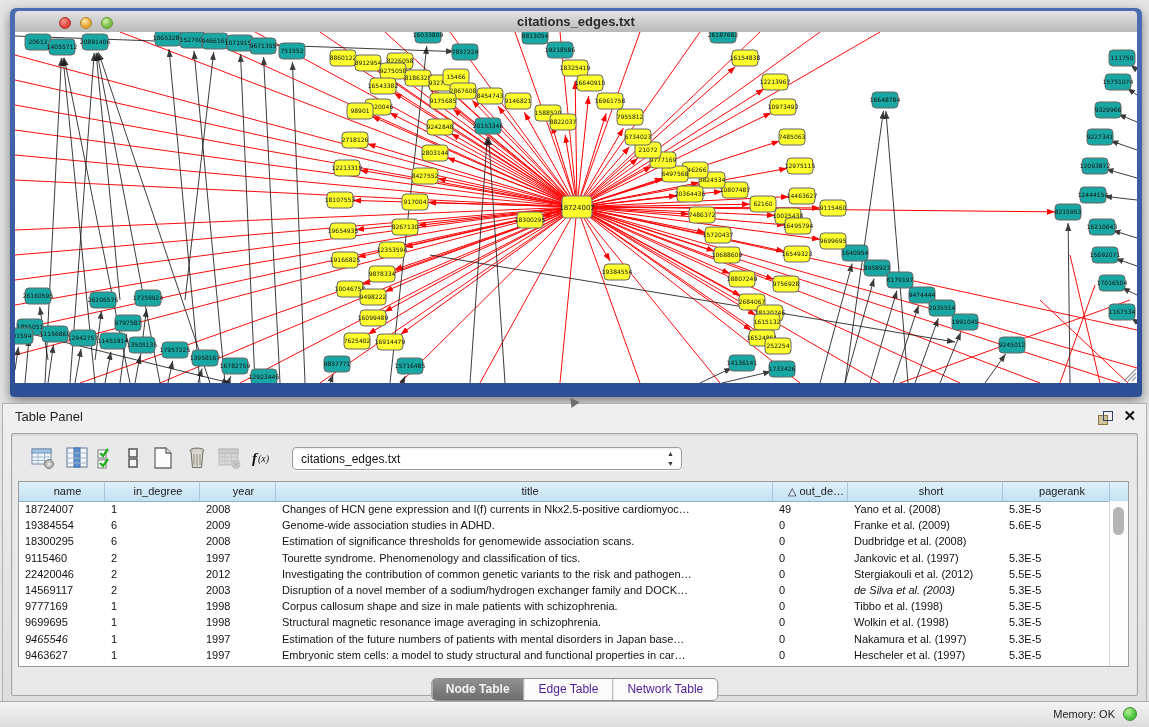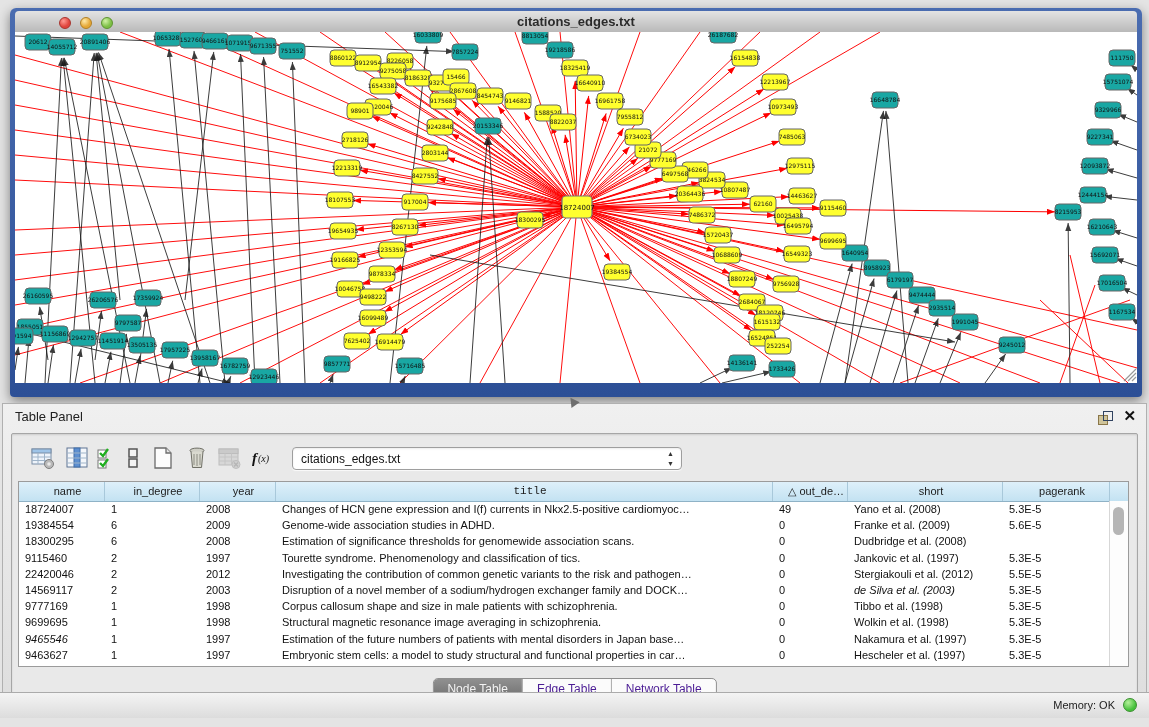--- a/index.html
+++ b/index.html
@@ -51,23 +51,23 @@
   .tr{display:flex;height:16.2px;}
   .td{box-sizing:border-box;padding-left:6px;font-size:11px;color:#111;line-height:16px;
     overflow:hidden;white-space:nowrap;}
   .vscroll{position:absolute;right:0;top:19px;bottom:0;width:18px;background:#fdfdfd;border-left:1px solid #d7d7d7;}
   .vthumb{position:absolute;left:3px;top:6px;width:11px;height:28px;border-radius:6px;background:#b5b5b5;}
   
   .tabs{position:absolute;left:50%;transform:translateX(-50%);top:244px;display:flex;height:21px;
     border:1px solid #8f8f8f;border-radius:5px;overflow:hidden;background:#fbfbfb;box-shadow:0 1px 0 rgba(255,255,255,.7);}
   .tab{font-size:12px;line-height:20px;padding:0 14px;color:#4c1d95;border-left:1px solid #a9a9a9;cursor:default;white-space:nowrap;}
   .tab:first-child{border-left:none;}
-  .tab.sel{background:linear-gradient(#909090,#6e6e6e);color:#f3f3f3;}
+  .tab.sel{background:linear-gradient(#909090,#6e6e6e);color:#f3f3f3;font-weight:bold;}
   
-  .statusbar{position:absolute;left:0;right:0;bottom:9px;height:25px;background:linear-gradient(#f4f4f4,#dcdcdc);
+  .statusbar{position:absolute;left:0;right:0;bottom:0;height:25px;background:linear-gradient(#f4f4f4,#dcdcdc);
     border-top:1px solid #ababab;}
   .mem-label{position:absolute;right:34px;top:6px;font-size:11px;color:#222;}
   .mem-dot{position:absolute;right:12px;top:5px;width:14px;height:14px;border-radius:50%;
     background:radial-gradient(circle at 35% 30%,#b4f09a,#46c13c 65%);border:1px solid #3a8f2e;box-sizing:border-box;}
 </style>
 </head>
 <body>
 
 <div class="net-window">
   <div class="net-titlebar">
@@ -585,21 +585,21 @@
             <text x="2" y="18" font-family="Liberation Serif, serif" font-style="italic" font-weight="bold" font-size="15" fill="#111">f</text>
             <text x="8" y="17" font-family="Liberation Serif, serif" font-style="italic" font-size="10" fill="#111">(x)</text>
           </svg>
         </div>
       </div>
     <div class="tbl">
       <div class="tbl-header" id="tbl-header">
           <div class="th" style="width: 86px;">name</div>
           <div class="th" style="width: 95px;">in_degree</div>
           <div class="th" style="width: 76px;">year</div>
-          <div class="th" style="width: 497px; font-family: Liberation Mono, monospace;">title</div>
+          <div class="th" style="width: 497px;">title</div>
           <div class="th" style="width: 75px;">△ out_de…</div>
           <div class="th" style="width: 155px;">short</div>
           <div class="th" style="width: 107px;">pagerank</div>
         </div>
       <div class="tbl-body" id="tbl-body">
           <div class="tr">
             <div class="td" style="width: 86px;">18724007</div>
             <div class="td" style="width: 95px;">1</div>
             <div class="td" style="width: 76px;">2008</div>
             <div class="td" style="width: 497px;">Changes of HCN gene expression and I(f) currents in Nkx2.5-positive cardiomyoc…</div>

